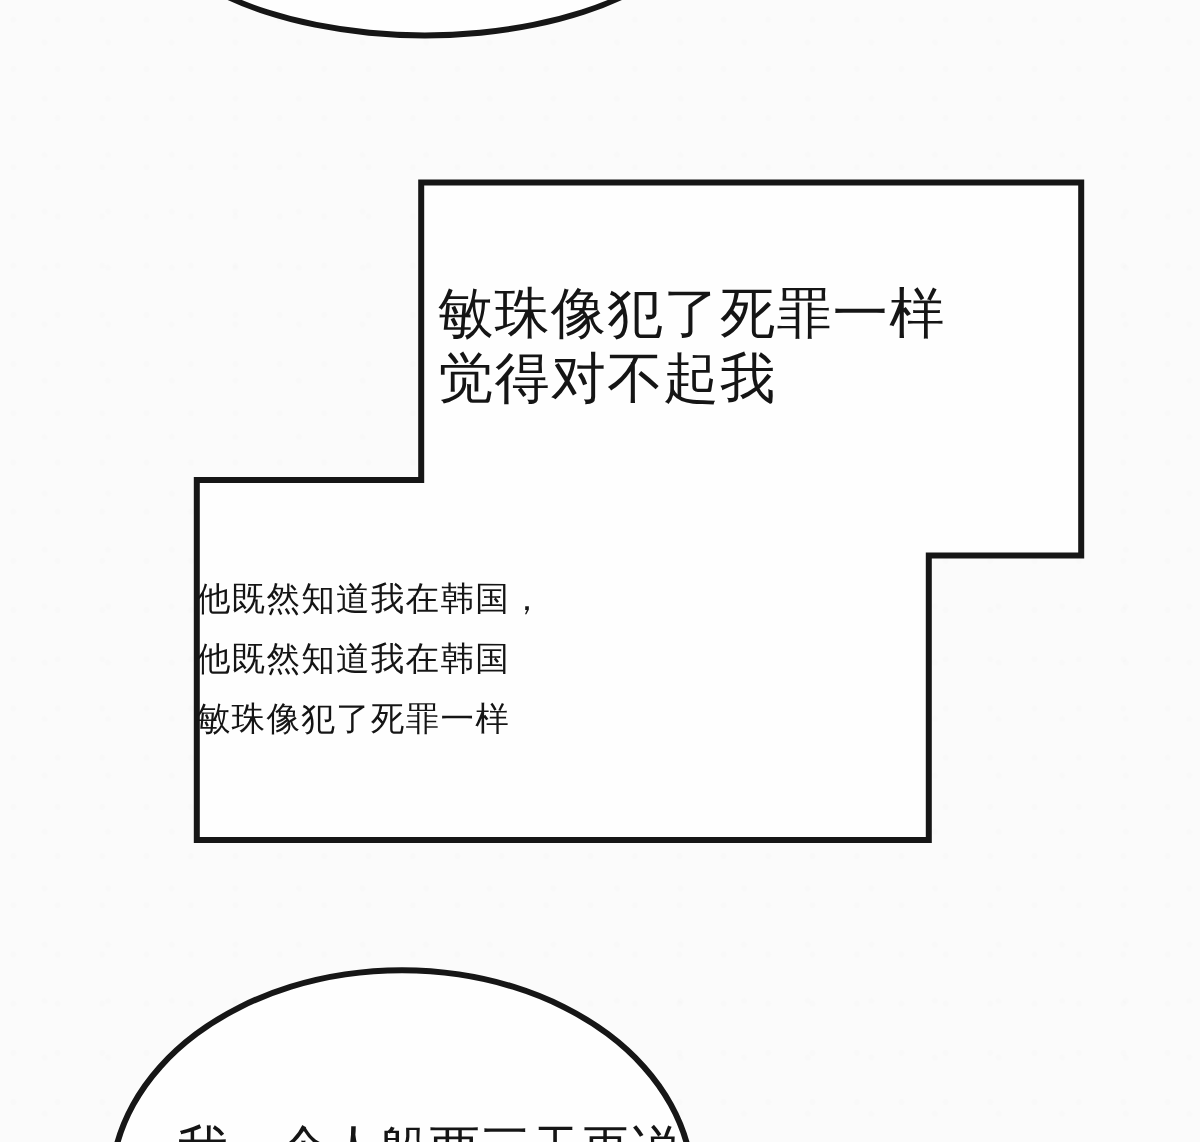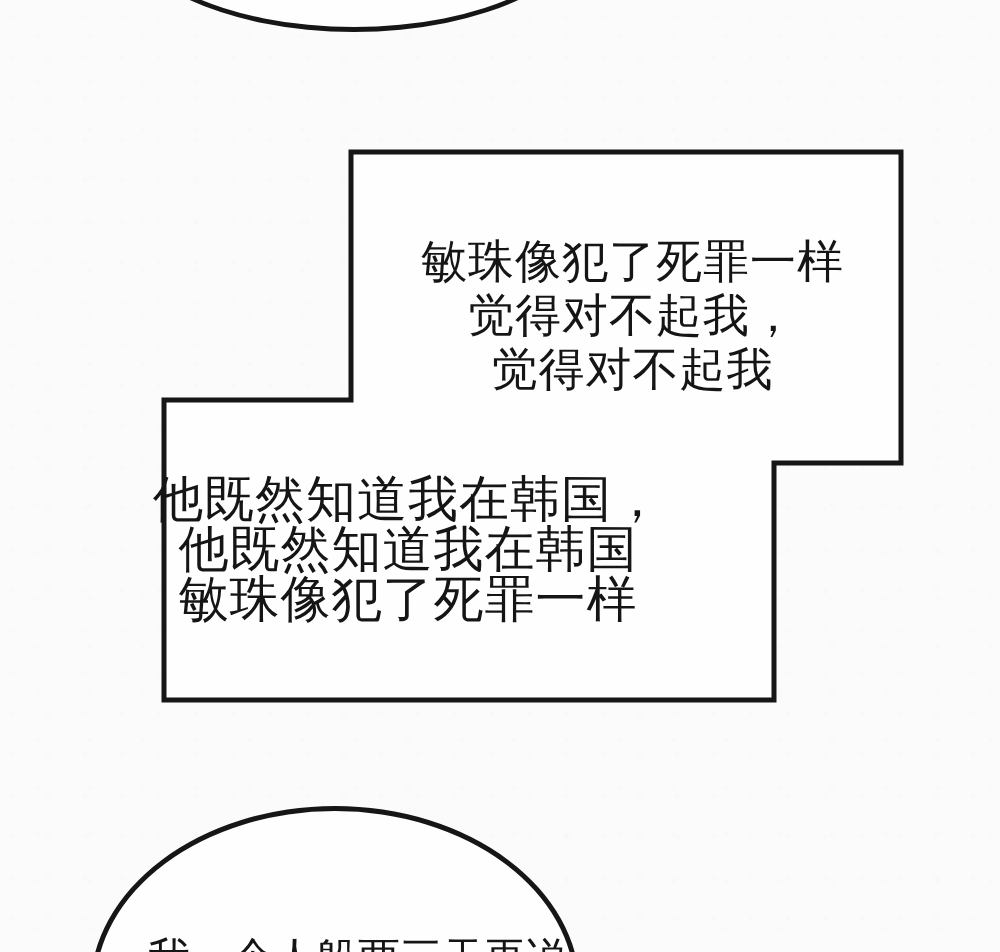--- a/index.html
+++ b/index.html
@@ -38,37 +38,36 @@
   
   .panel-svg {
     left: 0;
     top: 0;
     width: 1000px;
     height: 952px;
     pointer-events: none;
   }
 
   .narration-block {
-    text-align: center;
     font-weight: 500;
     white-space: nowrap;
     letter-spacing: 1px;
   }
   .narration-block-1 {
     left: 365px;
     top: 234px;
     width: 535px;
     font-size: 46px;
     line-height: 54px;
   }
   .narration-block-2 {
-    left: 153px;
+    left: 164px;
     top: 474px;
     width: 510px;
-    font-size: 50px;
+    font-size: 28px;
     line-height: 50px;
   }
 
   
   .bottom-bubble {
     left: 90px;
     top: 806px;
     width: 490px;
     height: 368px;
     border: 5px solid #161616;
@@ -91,21 +90,20 @@
 <body>
 
 <div class="abs top-bubble"></div>
 
 <svg class="abs panel-svg" viewBox="0 0 1000 952" xmlns="http://www.w3.org/2000/svg">
   <path d="M351 152 H901 V463 H774 V700 H164 V400 H351 Z" fill="#fefefe" stroke="#161616" stroke-width="5" stroke-linejoin="miter"></path>
 </svg>
 
 <div class="abs narration-block narration-block-1">
   <div>敏珠像犯了死罪一样</div>
-  <div>觉得对不起我，</div>
   <div>觉得对不起我</div>
 </div>
 
 <div class="abs narration-block narration-block-2">
   <div>他既然知道我在韩国，</div>
   <div>他既然知道我在韩国</div>
   <div>敏珠像犯了死罪一样</div>
 </div>
 
 <div class="abs bottom-bubble"></div>

